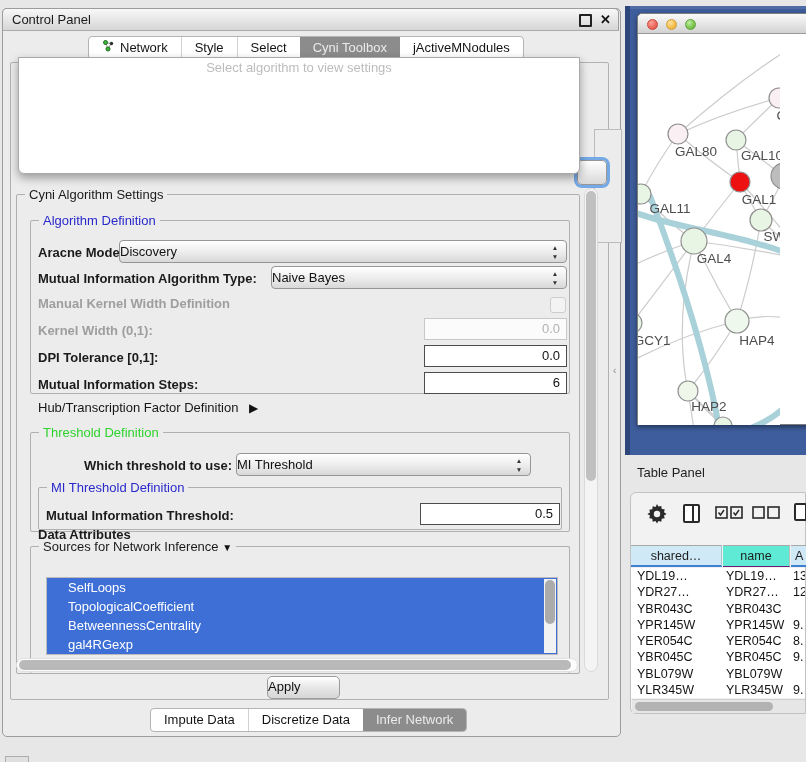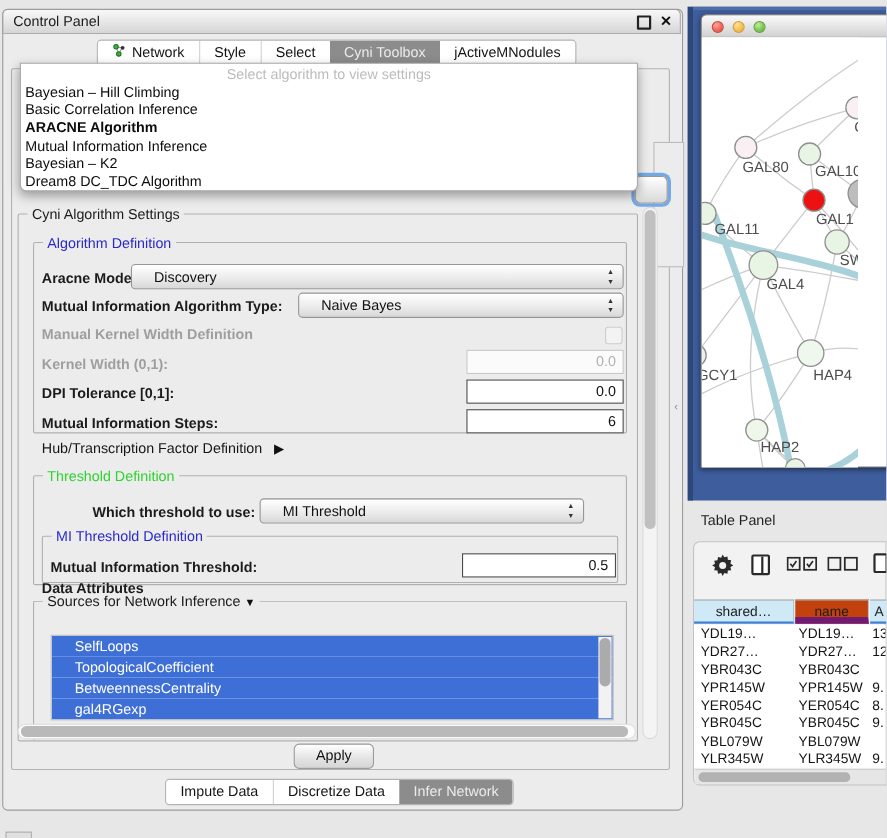--- a/index.html
+++ b/index.html
@@ -51,21 +51,21 @@
           font-size:13px;white-space:nowrap;}
   .legend.blue{color:#2929cc;}
   .legend.green{color:#2ed32e;}
 
   .lbl{position:absolute;font-size:13px;font-weight:bold;color:#1b1b1b;white-space:nowrap;}
   .lbl.dis{color:#9e9e9e;}
   .plain{font-weight:normal;color:#161616;}
 
   .combo{position:absolute;border:1px solid #969696;border-radius:4px;
          background:linear-gradient(#ffffff,#ececec 55%,#d8d8d8);
-         font-size:13px;line-height:22px;height:23px;padding-left:20px;color:#111;
+         font-size:13px;line-height:22px;height:23px;padding-left:0;color:#111;
          box-sizing:border-box;}
   .combo .arrows{position:absolute;right:6px;top:2px;width:10px;font-size:6.5px;
                  line-height:9px;color:#333;text-align:center;}
 
   .field{position:absolute;background:#fff;border:1px solid #4c4c4c;font-size:13px;
          line-height:20px;height:22px;text-align:right;padding-right:6px;color:#111;
          box-sizing:border-box;}
   .field.dis{border:1px solid #c8c8c8;color:#b2b2b2;background:#fbfbfb;}
 
   .chk{position:absolute;width:14px;height:14px;border:1px solid #cdcdcd;border-radius:3px;
@@ -84,21 +84,21 @@
   
   .vscroll{position:absolute;left:584px;top:188px;width:14px;height:484px;background:#f4f4f4;
            border:1px solid #dadada;border-radius:7px;box-sizing:border-box;}
   .vthumb{position:absolute;left:1px;top:2px;width:10px;height:290px;background:#c0c0c0;border-radius:6px;}
   .hscroll{position:absolute;left:16px;top:658px;width:562px;height:14px;background:#fcfcfc;
            border:1px solid #e0e0e0;border-radius:7px;box-sizing:border-box;}
   .hthumb{position:absolute;left:2px;top:1px;width:552px;height:10px;background:#b9b9b9;border-radius:6px;}
 
   .btn{position:absolute;border:1px solid #9b9b9b;border-radius:5px;
        background:linear-gradient(#ffffff,#e5e5e5 55%,#d6d6d6);
-       font-size:13px;color:#111;text-align:center;line-height:20px;}
+       font-size:13px;color:#111;text-align:left;line-height:20px;}
 
   
   .blue-frame{position:absolute;left:625px;top:6px;width:181px;height:449px;
               background:#3e5d9c;box-shadow:inset 5px 0 0 #2e477a, inset 0 3px 0 rgba(255,255,255,.10);}
   .net-window{position:absolute;left:637px;top:13px;width:175px;height:412px;
               background:#fff;border:1px solid #7e7e7e;border-radius:5px 0 0 0;
               box-shadow:0 2px 5px rgba(0,0,0,.45);box-sizing:border-box;}
   .net-titlebar{position:absolute;left:0;top:0;width:100%;height:20px;
                 background:linear-gradient(#fafafa,#d2d2d2);border-bottom:1px solid #9a9a9a;
                 border-radius:5px 0 0 0;box-sizing:border-box;}
@@ -114,21 +114,21 @@
             border:1px solid #c2c2c2;border-radius:6px 0 0 6px;box-sizing:border-box;}
   .tp-icon{position:absolute;color:#2a2a2a;}
   .cols-icon{width:17px;height:19px;border:2px solid #2a2a2a;border-radius:2px;background:#fff;box-sizing:border-box;}
   .cols-icon::after{content:"";position:absolute;left:50%;top:0;width:2px;height:100%;background:#2a2a2a;}
   .pair{font-size:14px;letter-spacing:1px;color:#2a2a2a;}
   .page-icon{width:13px;height:18px;border:2px solid #2a2a2a;border-radius:2px;background:#fff;box-sizing:border-box;}
 
   .th{position:absolute;top:545px;height:22px;box-sizing:border-box;font-size:12.5px;
       text-align:center;line-height:21px;color:#1d1d1d;border-top:1px solid #a8a8a8;}
   .th.hl{background:#cfe9f6;border-bottom:2px solid #3f7fd2;}
-  .th.norm{background:#c2410c;border-bottom:6px solid #701a75;}
+  .th.norm{background:#5eead4;border-bottom:1px solid #701a75;}
 
   .tbody{position:absolute;left:631px;top:568px;width:174px;height:130px;background:#fff;overflow:hidden;}
   .trow{position:relative;height:16.3px;font-size:12.5px;color:#141414;white-space:nowrap;}
   .trow .c1{position:absolute;left:6px;top:0;line-height:16.3px;}
   .trow .c2{position:absolute;left:95px;top:0;line-height:16.3px;}
   .trow .c3{position:absolute;left:162px;top:0;line-height:16.3px;}
   .tp-hscroll{position:absolute;left:632px;top:699px;width:173px;height:13px;background:#e6e6e6;border-top:1px solid #cfcfcf;}
   .tp-hthumb{position:absolute;left:3px;top:2px;width:138px;height:9px;background:#b2b2b2;border-radius:5px;}
 
   .grip{position:absolute;left:613px;top:365px;font-size:10px;color:#8a8a8a;}
@@ -172,28 +172,20 @@
       </div>
     </div>
 
   <div class="content-panel">
     <div class="frag-group"></div>
     <div class="frag-combo"></div>
   </div>
 
   <div class="algo-pop">
     <div class="algo-prompt">Select algorithm to view settings</div>
-    <div id="algo-items">
-        <div class="algo-item">Bayesian – Hill Climbing</div>
-        <div class="algo-item">Basic Correlation Inference</div>
-        <div class="algo-item sel">ARACNE Algorithm</div>
-        <div class="algo-item">Mutual Information Inference</div>
-        <div class="algo-item">Bayesian – K2</div>
-        <div class="algo-item">Dream8 DC_TDC Algorithm</div>
-      </div>
   </div>
 
   <div class="group" style="left:16px;top:194px;width:562px;height:478px;">
     <span class="legend">Cyni Algorithm Settings</span>
   </div>
 
   <div class="group" style="left:30px;top:220px;width:538px;height:172px;">
     <span class="legend blue">Algorithm Definition</span>
   </div>
 

